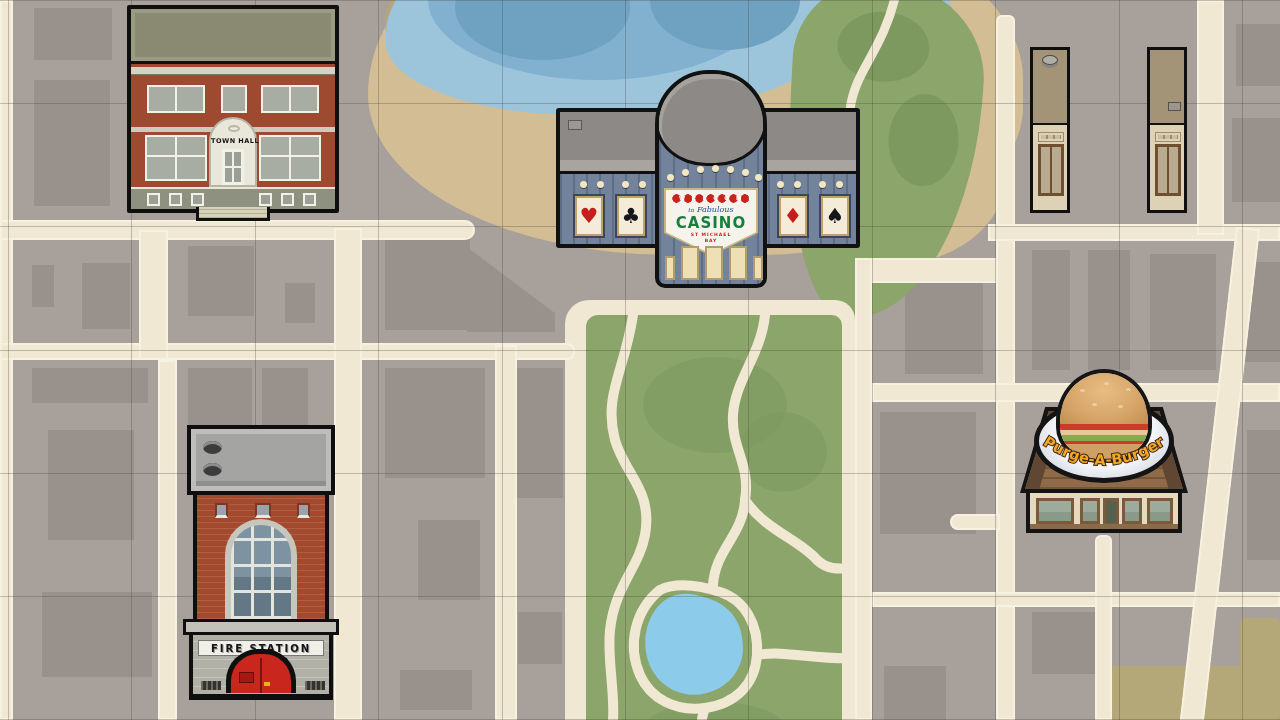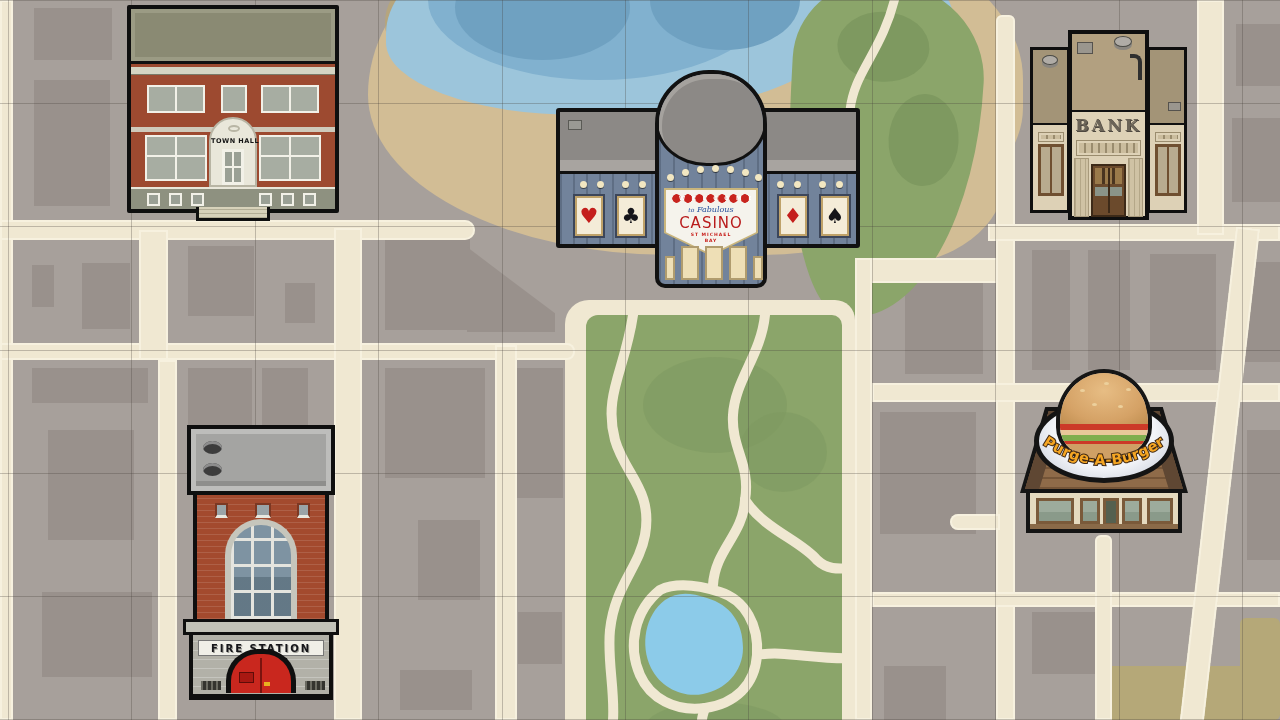--- a/index.html
+++ b/index.html
@@ -215,21 +215,21 @@
       <div class="dot" style="left:68px;top:92px;"></div>
       <div class="dot" style="left:83px;top:95px;"></div>
       <div class="dot" style="left:96px;top:100px;"></div>
       <div style="left:5px;top:114px;width:94px;height:68px;background:#c9b57c;clip-path:polygon(0 0,100% 0,100% 66%,50% 100%,0 66%);padding:2px;">
         <div style="position:absolute;inset:2px;background:#f5f3ec;clip-path:polygon(0 0,100% 0,100% 66%,50% 100%,0 66%);text-align:center;">
           <div class="txt" style="left:5px;top:3px;width:80px;height:11px;line-height:11px;background-image:radial-gradient(circle 4px at 5.5px 5.5px, #c8241e 4px, transparent 4.5px);background-size:11.4px 11px;color:#fff;font-size:5.5px;font-weight:bold;letter-spacing:7px;padding-left:8px;overflow:hidden;text-align:left;">WELCOME</div>
           <div style="position:absolute;left:0;right:0;top:15px;font-family:'DejaVu Serif',serif;font-style:italic;color:#27509c;font-size:8px;">
             <span style="position:static;font-size:6px;">to</span>
             <span style="position:static;">Fabulous</span>
           </div>
-          <div class="txt" style="left:0;right:0;top:24px;font-size:15px;font-weight:normal;color:#b91c1c;letter-spacing:1px;">CASINO</div>
+          <div class="txt" style="left:0;right:0;top:24px;font-size:15px;font-weight:bold;color:#15803d;letter-spacing:1px;">CASINO</div>
           <div class="txt" style="left:0;right:0;top:42px;font-size:4.5px;font-weight:bold;color:#c8201c;letter-spacing:1px;">ST MICHAEL</div>
           <div class="txt" style="left:0;right:0;top:48px;font-size:4.5px;font-weight:bold;color:#c8201c;letter-spacing:1px;">BAY</div>
         </div>
       </div>
       <div class="cdoor" style="left:6px;width:10px;height:24px;"></div>
       <div class="cdoor" style="left:22px;width:18px;height:34px;"></div>
       <div class="cdoor" style="left:46px;width:18px;height:34px;"></div>
       <div class="cdoor" style="left:70px;width:18px;height:34px;"></div>
       <div class="cdoor" style="left:94px;width:10px;height:24px;"></div>
     </div>
@@ -240,35 +240,20 @@
       <div style="left:0;top:0;right:0;height:75px;background:#a39477;border-bottom:2px solid #111;"></div>
       <div style="left:9px;top:5px;width:16px;height:10px;background:#b0aca6;border:1px solid #4a4a45;border-radius:50%;box-shadow:0 3px 0 #8a867f;"></div>
       <div class="greek" style="left:5px;top:82px;width:26px;height:10px;"></div>
       <div class="bnkwin" style="left:5px;top:94px;width:26px;height:52px;"></div>
     </div>
     <div style="left:117px;top:17px;width:40px;height:166px;border:3px solid #0f0f0f;background:#ddd1b6;">
       <div style="left:0;top:0;right:0;height:75px;background:#a39477;border-bottom:2px solid #111;"></div>
       <div style="left:18px;top:52px;width:13px;height:9px;background:#9a968e;border:1px solid #55524d;"></div>
       <div class="greek" style="left:5px;top:82px;width:26px;height:10px;"></div>
       <div class="bnkwin" style="left:5px;top:94px;width:26px;height:52px;"></div>
-    </div>
-    <div style="left:38px;top:0;width:81px;height:190px;border:4px solid #0f0f0f;background:#ded2b7;">
-      <div style="left:0;top:0;right:0;height:78px;background:#b2a080;border-bottom:2px solid #111;"></div>
-      <div style="left:5px;top:8px;width:16px;height:12px;background:#9a968e;border:1px solid #55524d;"></div>
-      <div style="left:42px;top:2px;width:18px;height:11px;background:#b0aca6;border:1px solid #4a4a45;border-radius:50%;box-shadow:0 3px 0 #8a867f;"></div>
-      <div style="left:58px;top:20px;width:12px;height:26px;border-right:4px solid #2f2f2f;border-top:4px solid #2f2f2f;border-radius:0 8px 0 0;"></div>
-      <div class="txt" style="left:0;right:0;top:82px;text-align:center;font-family:'DejaVu Serif',serif;font-weight:bold;font-size:16px;color:#6b6458;letter-spacing:3px;text-shadow:1px 1px 0 #4e4840;">BANK</div>
-      <div class="greek" style="left:4px;top:106px;width:65px;height:16px;"></div>
-      <div class="bcol" style="left:2px;top:124px;width:15px;height:59px;"></div>
-      <div class="bcol" style="left:56px;top:124px;width:15px;height:59px;"></div>
-      <div style="left:19px;top:130px;width:35px;height:53px;background:#6b4a2c;border:2px solid #3d2a18;">
-        <div style="left:2px;top:2px;right:2px;height:16px;background-image:repeating-linear-gradient(90deg,#9a7a4a 0 7px,#4a3520 7px 10px);"></div>
-        <div style="left:2px;top:21px;right:2px;height:9px;background:#8a9488;"></div>
-        <div style="left:50%;top:2px;bottom:2px;width:2px;background:#3d2a18;margin-left:-1px;"></div>
-      </div>
     </div>
   </div>
 
   <div class="bld" style="left:183px;top:425px;width:156px;height:275px;">
     <div style="left:4px;top:0;width:148px;height:70px;background:#a4a4a2;border:4px solid #0f0f0f;box-shadow:inset 0 0 0 5px #bdbdbb, inset 0 -10px 0 #8e8e8c;">
       <div class="vent" style="left:12px;top:12px;"></div>
       <div class="vent" style="left:12px;top:34px;"></div>
     </div>
     <div style="left:10px;top:70px;width:136px;height:124px;background:#a34a2e;border-left:4px solid #0f0f0f;border-right:4px solid #0f0f0f;background-image:repeating-linear-gradient(0deg, rgba(255,255,255,.12) 0 1px, transparent 1px 6px);">
       <div style="left:18px;top:8px;width:13px;height:15px;background:#9aa4a8;border:2px solid #7c3823;border-bottom:3px solid #e8e8e0;"></div>

